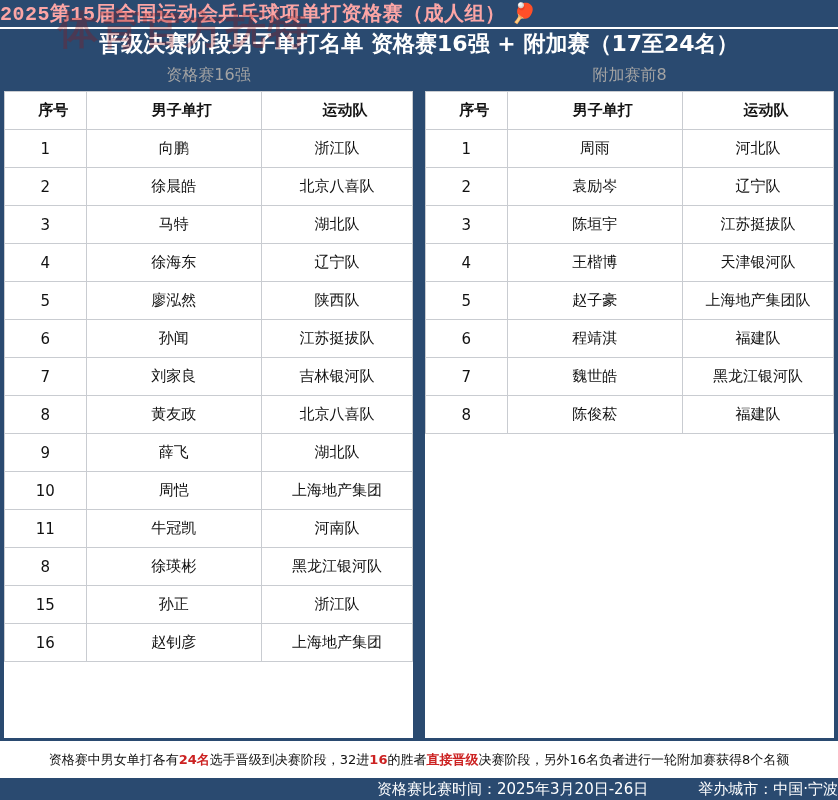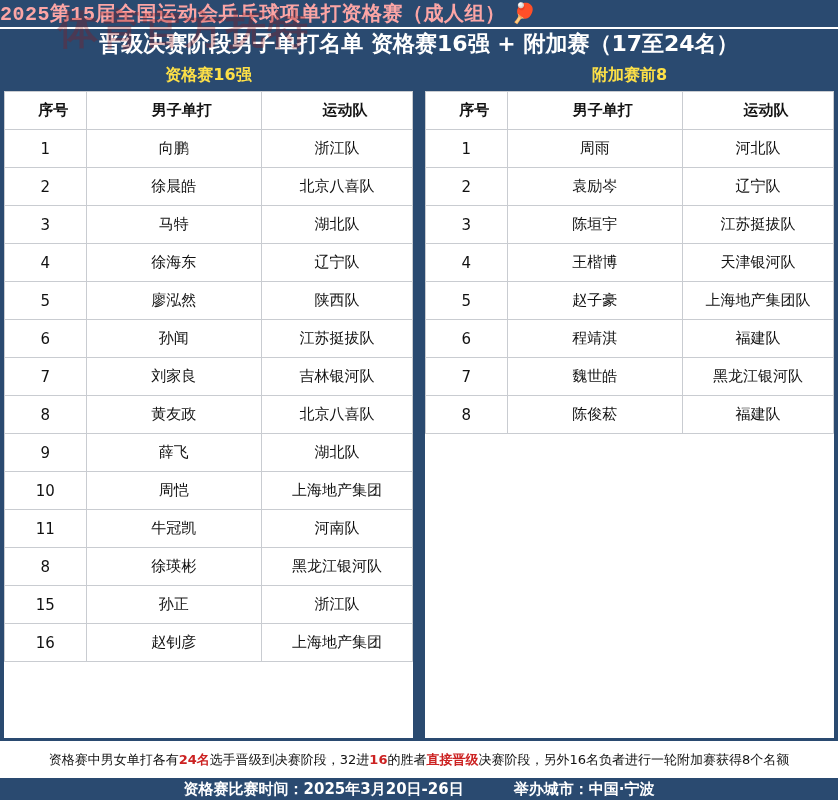--- a/index.html
+++ b/index.html
@@ -71,27 +71,27 @@
   .col {
     flex: 1;
     display: flex;
     flex-direction: column;
     background: #ffffff;
     border-left: 4px solid #2a4a70;
     border-right: 4px solid #2a4a70;
   }
   .col-header {
     background: #2a4a70;
-    color: #fde047;
+    color: #a3a3a3;
     height: 32px;
     display: flex;
     align-items: center;
     justify-content: center;
     font-size: 16px;
-    font-weight: bold;
+    font-weight: normal;
   }
   table {
     width: 100%;
     border-collapse: collapse;
     table-layout: fixed;
   }
   th, td {
     border: 1px solid #c9ccd1;
     height: 38px;
     text-align: center;
@@ -118,24 +118,24 @@
     padding: 14px 10px;
     white-space: nowrap;
   }
   .note-bar .hl { color: #cc2222; font-weight: bold; }
   .footer-bar {
     background: #2a4a70;
     color: #ffffff;
     height: 40px;
     display: flex;
     align-items: center;
-    justify-content: center;
+    justify-content: flex-end;
     gap: 50px;
     font-size: 15px;
-    font-weight: bold;
+    font-weight: normal;
   }
   .footer-bar span { display: inline-block; }
 </style>
 </head>
 <body>
 
 <div class="page">
 
   <div class="watermark">体育官方抚特</div>
 

